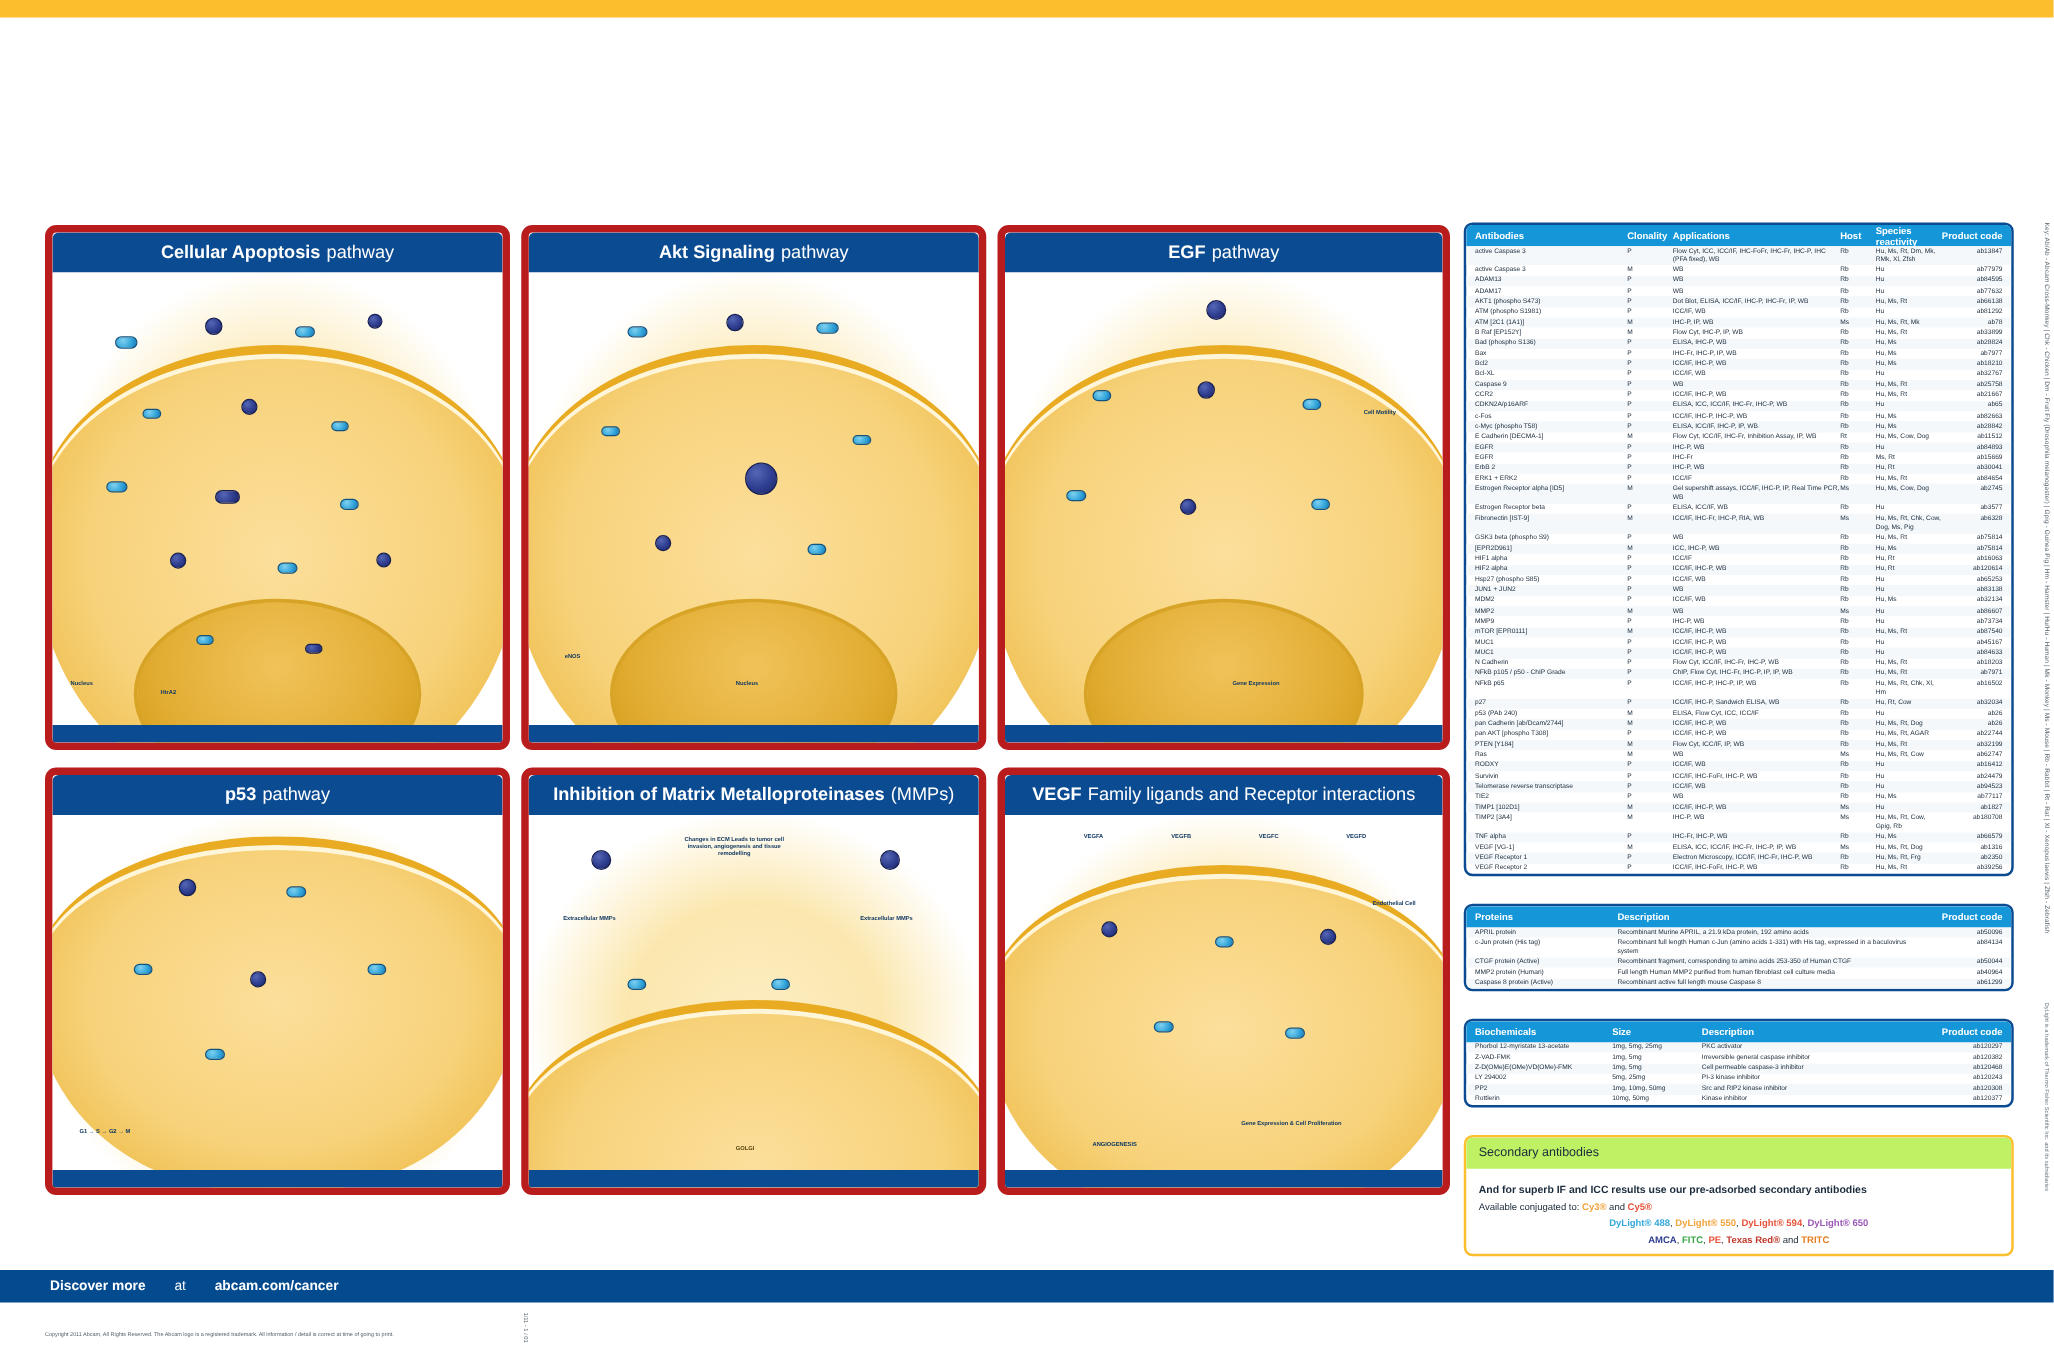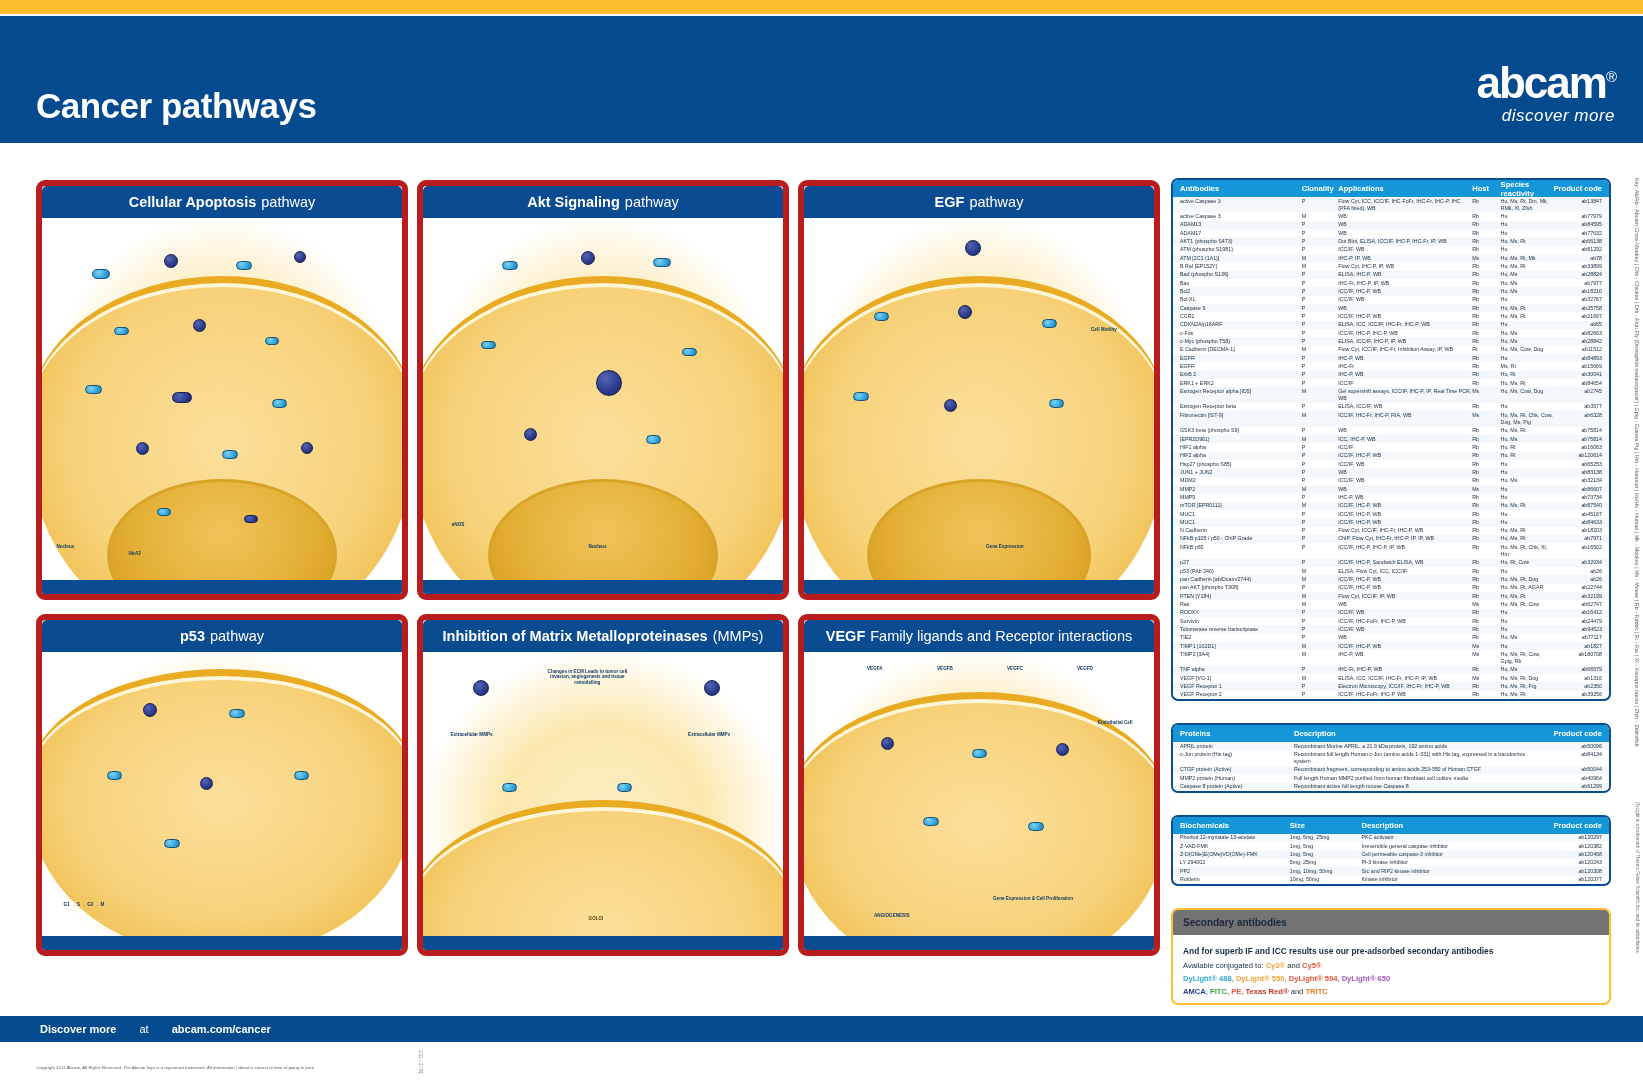--- a/index.html
+++ b/index.html
@@ -99,25 +99,25 @@
   .p-name { width:27%; }
   .p-desc { width:58%; }
   .p-code { width:15%; text-align:right; }
 
   .b-name { width:26%; }
   .b-size { width:17%; }
   .b-desc { width:42%; }
   .b-code { width:15%; text-align:right; }
 
   .sec-box { border:2px solid #fcbf2e; border-radius:7px; overflow:hidden; background:#fff; }
-  .sec-head { background:#737373; color:#1a2a3a; font-weight:bold; font-size:10px; padding:7px 10px; }
+  .sec-head { background:#bef264; color:#1a2a3a; font-weight:normal; font-size:10px; padding:7px 10px; }
   .sec-body { padding:9px 10px 5px; font-size:7.6px; color:#1a2a3a; line-height:1.75; }
   .sec-body .bold { font-weight:bold; font-size:8.4px; }
   .sec-line2 { text-align:left; }
-  .sec-line3, .sec-line4 { }
+  .sec-line3, .sec-line4 { text-align:center; }
   .cy3 { color:#f2a33c; font-weight:bold; }
   .cy5 { color:#e8533a; font-weight:bold; }
   .dl488 { color:#35a8dc; font-weight:bold; }
   .dl550 { color:#f2a33c; font-weight:bold; }
   .dl594 { color:#e8533a; font-weight:bold; }
   .dl650 { color:#9b59b6; font-weight:bold; }
   .amca  { color:#2e3d8f; font-weight:bold; }
   .fitc  { color:#3aa648; font-weight:bold; }
   .pe    { color:#e8533a; font-weight:bold; }
   .txred { color:#c0392b; font-weight:bold; }
@@ -150,27 +150,20 @@
     writing-mode: vertical-rl; text-orientation: mixed;
   }
 </style>
 </head>
 <body>
 
 <div class="poster">
 
   <div class="gold-strip"></div>
 
-  <div class="header">
-    <div class="header-title">Cancer pathways</div>
-    <div class="logo-wrap">
-      <div class="logo-main"><span>abcam</span><sup>®</sup></div>
-      <div class="logo-sub">discover more</div>
-    </div>
-  </div>
 
   <div class="panel" style="left:36px; top:180px; width:372px; height:420px;">
     <div class="panel-title">
       <b>Cellular Apoptosis</b>
         <span>pathway</span>
     </div>
     <div class="panel-body">
       <div class="cell"></div>
       <div class="nucleus"></div>
       <div class="node" style="left:14%; top:14%; width:18px; height:10px; border-radius:6px;"></div>

